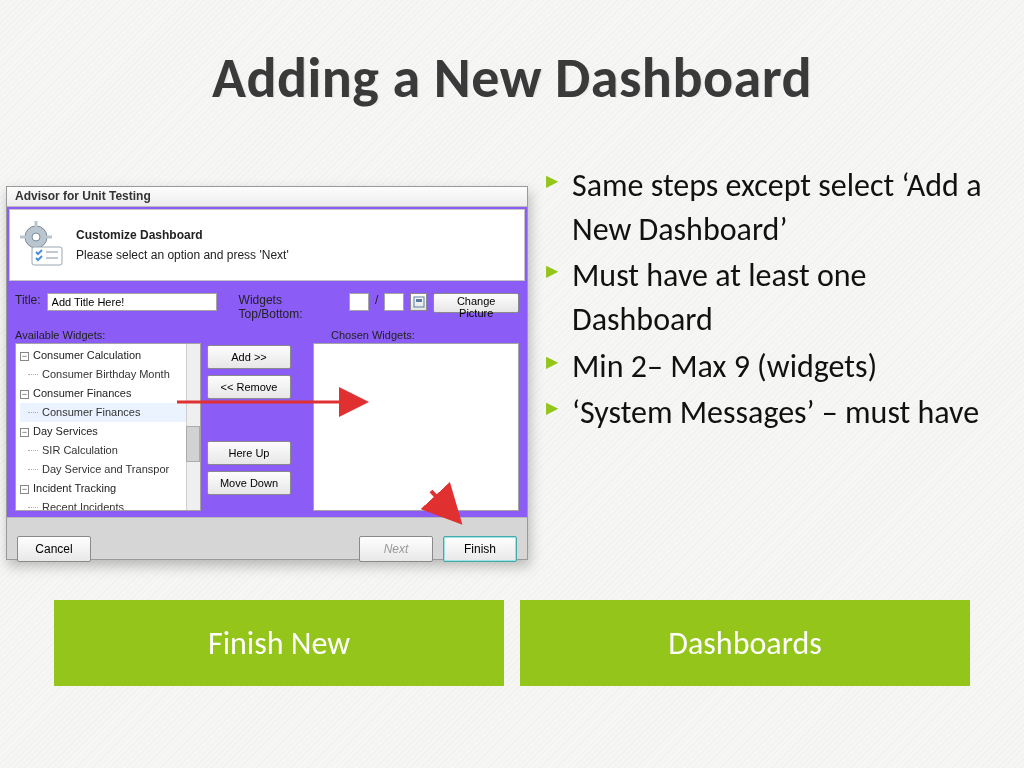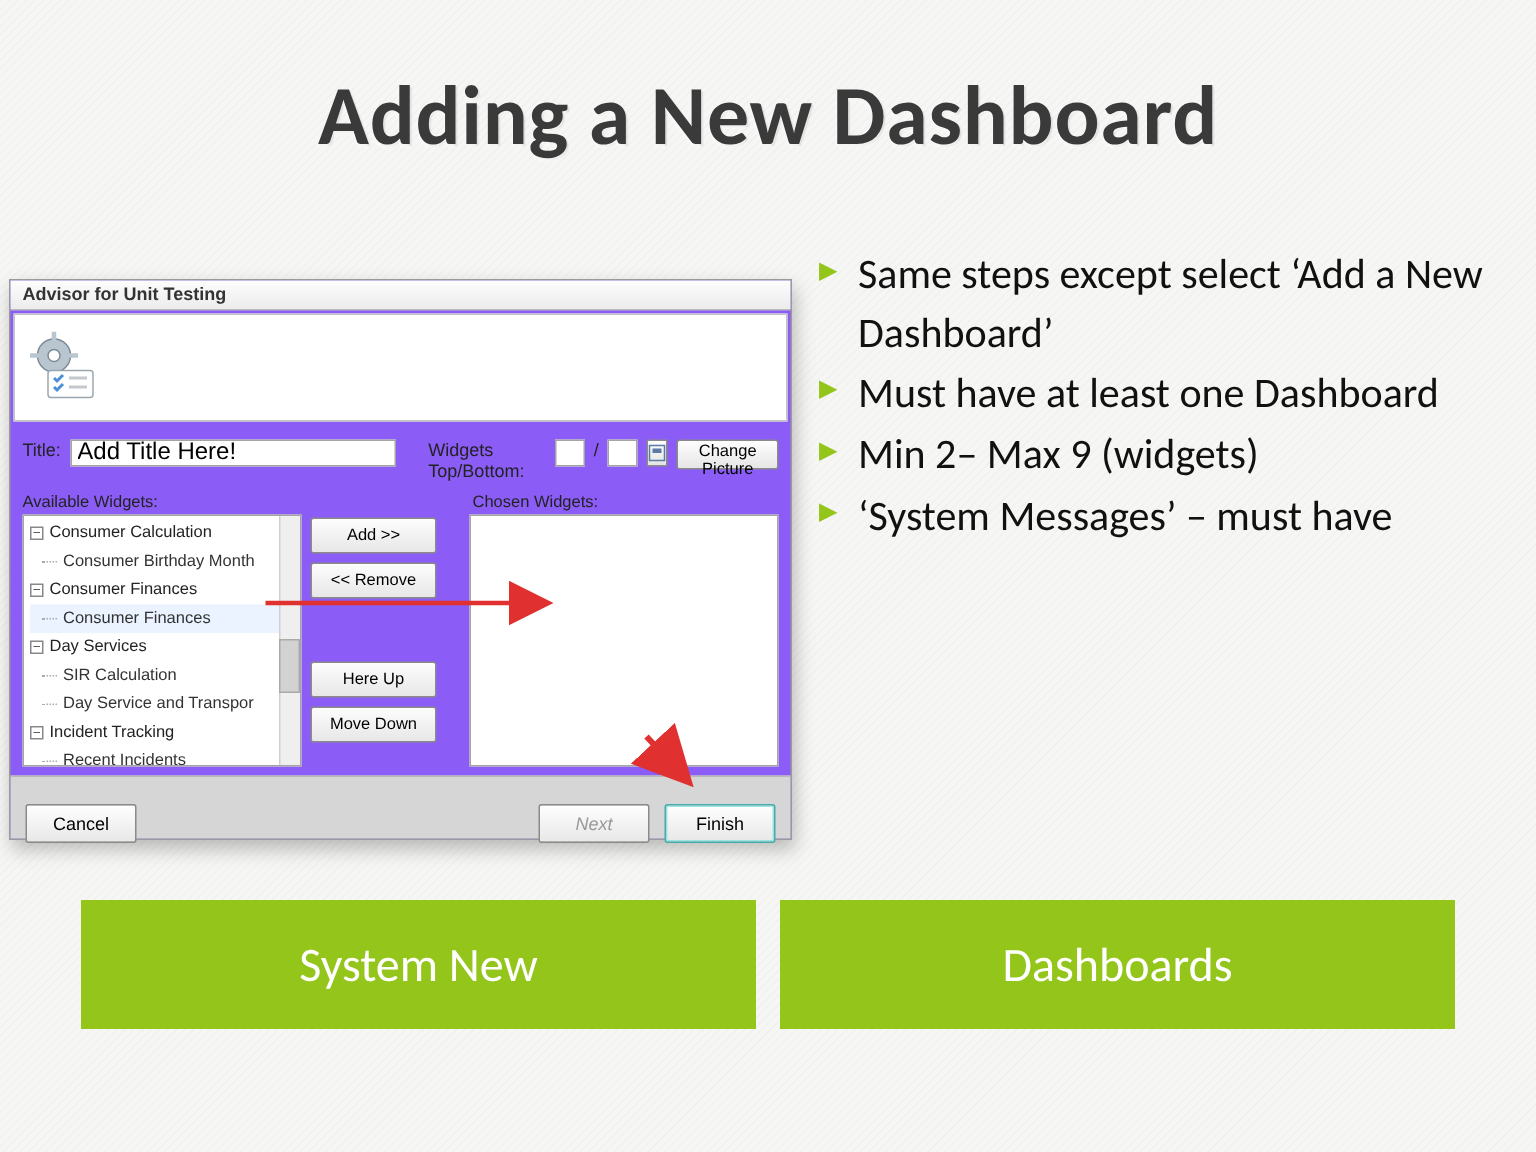--- a/index.html
+++ b/index.html
@@ -70,21 +70,21 @@
     align-items: flex-start;
     gap: 6px;
     padding: 4px 0 6px 0;
   }
   .row-top input.title-input {
     flex: 0 0 170px;
     height: 18px;
     border: 1px solid #a4a4a4;
     background: #fff;
     font-family: Tahoma, sans-serif;
-    font-size: 16px;
+    font-size: 11px;
     padding: 0 4px;
   }
   .tiny-num {
     width: 20px; height: 18px;
     border: 1px solid #a4a4a4;
     background: #fff;
   }
   .mini-icon {
     width: 18px; height: 18px;
     border: 1px solid #8a8a8a;
@@ -102,21 +102,21 @@
     border-radius: 2px;
     cursor: default;
   }
   .widgets-area {
     display: grid;
     grid-template-columns: 186px 100px 1fr;
     gap: 6px;
     margin-top: 2px;
   }
   .col-label { font-size: 11px; margin-bottom: 2px; }
-  .chosen-col .col-label { margin-left: 2px; }
+  .chosen-col .col-label { margin-left: 18px; }
   .tree {
     border: 1px solid #a4a4a4;
     background: #fff;
     height: 168px;
     overflow: hidden;
     position: relative;
     font-size: 11px;
     line-height: 19px;
   }
   .tree .scrollbar {
@@ -190,21 +190,21 @@
 
   
   .arrow { position: absolute; pointer-events: none; }
   .arrow svg { overflow: visible; }
 
   
   .bullets {
     position: absolute;
     left: 546px; top: 164px;
     width: 450px;
-    font-size: 28px;
+    font-size: 32px;
     line-height: 1.38;
     color: #111;
   }
   .bullets ul { list-style: none; margin: 0; padding: 0; }
   .bullets li { padding-left: 26px; position: relative; margin-bottom: 2px; }
   .bullets li::before {
     content: "▶";
     position: absolute;
     left: 0; top: 6px;
     font-size: 16px;
@@ -253,20 +253,24 @@
           </g>
           <rect x="14" y="26" width="30" height="18" rx="2" fill="#fff" stroke="#9aa7b1"></rect>
           <g stroke="#4a90d9" stroke-width="2" fill="none">
             <polyline points="18,31 20,33 24,29"></polyline>
             <polyline points="18,37 20,39 24,35"></polyline>
           </g>
           <line x1="28" y1="31" x2="40" y2="31" stroke="#c3c9cf" stroke-width="2"></line>
           <line x1="28" y1="37" x2="40" y2="37" stroke="#c3c9cf" stroke-width="2"></line>
         </svg>
       </div>
+      <div class="header-text">
+        <div class="h1">Customize Dashboard</div>
+        <div>Please select an option and press 'Next'</div>
+      </div>
     </div>
 
     <div class="body">
       <div class="row-top">
         <span>Title:</span>
         <input class="title-input" value="Add Title Here!" style="">
         <span style="flex:0 0 10px"></span>
         <span>Widgets Top/Bottom:</span>
         <input class="tiny-num" style="">
         <span>/</span>
@@ -351,17 +355,17 @@
   <div class="bullets">
     <ul id="bullet-ul">
         <li>Same steps except select ‘Add a New Dashboard’</li>
         <li>Must have at least one Dashboard</li>
         <li>Min 2– Max 9 (widgets)</li>
         <li>‘System Messages’ – must have</li>
       </ul>
   </div>
 
   <div class="banners">
-    <div class="banner">System New</div>
+    <div class="banner">Finish New</div>
     <div class="banner">Dashboards</div>
   </div>
 
 </div>
 
 </body></html>

